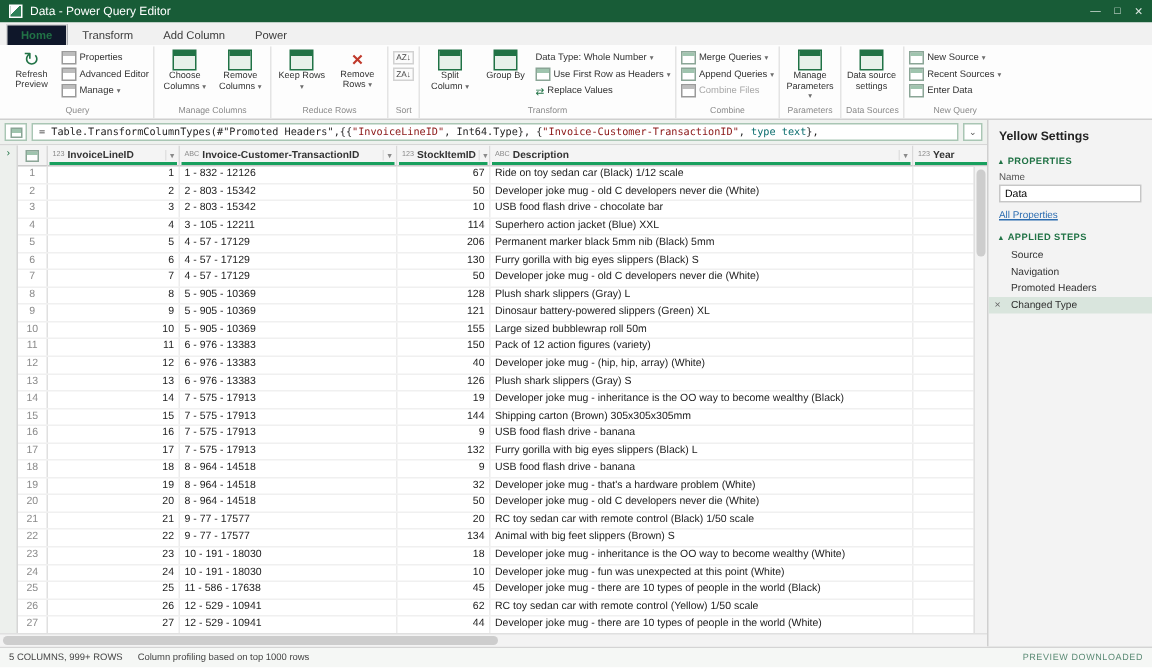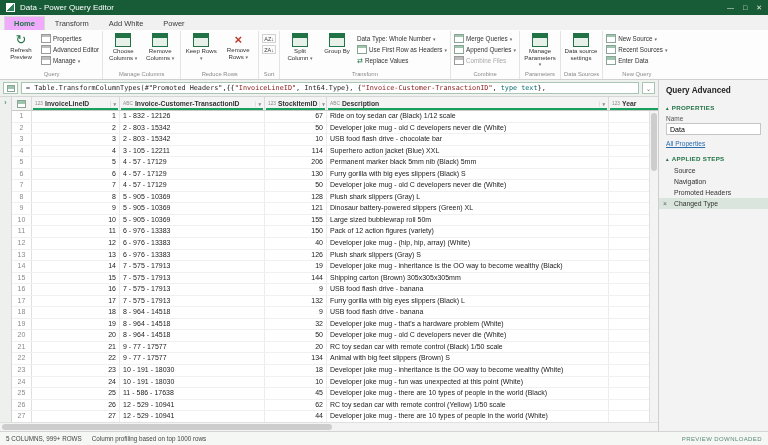--- a/index.html
+++ b/index.html
@@ -9,21 +9,21 @@
 
   
   .titlebar{height:15px;background:#185c37;color:#fff;display:flex;align-items:center;gap:5px;padding:0 6px;font-size:8px;flex:0 0 auto}
   .appicon{width:9px;height:9px;border:1px solid #fff;background:linear-gradient(135deg,#fff 45%,#2e8157 45%)}
   .winctl{margin-left:auto;display:flex;gap:9px;font-size:7px;opacity:.85}
   .winctl span{cursor:default}
 
   
   .tabsbar{height:15px;background:#f1f1f1;display:flex;align-items:flex-end;padding-left:4px;font-size:7.5px;flex:0 0 auto}
   .tab{padding:2px 9px 2px;color:#3b3b3b;border:1px solid transparent;border-bottom:none}
-  .tab.active{background:#f0abfc;color:#217346;font-weight:bold;border-color:#d8d8d8}
+  .tab.active{background:#0f172a;color:#217346;font-weight:bold;border-color:#d8d8d8}
 
   
   .ribbon{height:50px;background:#fdfdfd;border-bottom:1px solid #d0d0d0;display:flex;align-items:stretch;padding:1px 0 0 1px;font-size:6.3px;color:#333;flex:0 0 auto;overflow:hidden}
   .rgroup{display:flex;flex-direction:column;border-right:1px solid #e4e4e4;padding:1px 3px 0}
   .ritems{flex:1;display:flex;align-items:flex-start;gap:3px}
   .rcaption{text-align:center;color:#8a8a8a;font-size:5.8px;height:9px;line-height:9px;white-space:nowrap}
   .bigbtn{width:34px;display:flex;flex-direction:column;align-items:center;text-align:center;line-height:6.6px;padding-top:1px;gap:1px;cursor:default}
   .bigbtn .lbl{font-size:6.1px}
   .smallcol{display:flex;flex-direction:column;gap:2px;padding-top:2px}
   .smallbtn{display:flex;align-items:center;gap:2px;height:9px;white-space:nowrap;cursor:default}
@@ -101,21 +101,21 @@
     <span class="winctl">
       <span>—</span>
       <span>□</span>
       <span>✕</span>
     </span>
   </div>
 
   <div class="tabsbar">
     <span class="tab active">Home</span>
     <span class="tab">Transform</span>
-    <span class="tab">Add White</span>
+    <span class="tab">Add Column</span>
     <span class="tab">Power</span>
   </div>
 
   <div class="ribbon">
 
     <div class="rgroup">
       <div class="ritems">
         <div class="bigbtn">
           <span class="ricon">↻</span>
           <span class="lbl">Refresh Preview</span>
@@ -546,21 +546,21 @@
             </div>
         </div>
       </div>
 
       <div class="hscroll">
           <div class="hthumb"></div>
         </div>
     </div>
 
     <aside class="panel">
-      <div class="panel-title">Query Advanced</div>
+      <div class="panel-title">Yellow Settings</div>
       <div class="sect">
           <span class="tri">▴</span>
           <span>PROPERTIES</span>
         </div>
       <div class="plabel">Name</div>
       <input class="pinput" value="Data" style="">
       <div class="plink">All Properties</div>
       <div class="sect">
           <span class="tri">▴</span>
           <span>APPLIED STEPS</span>

